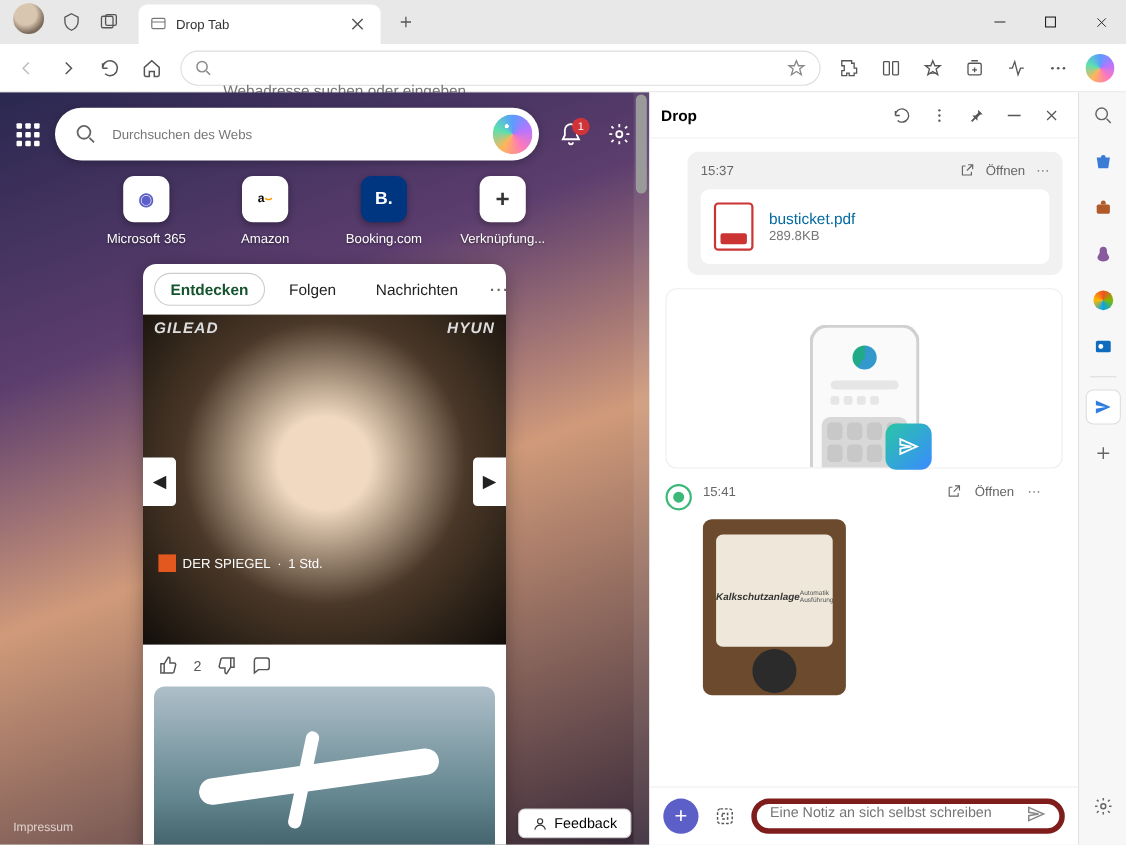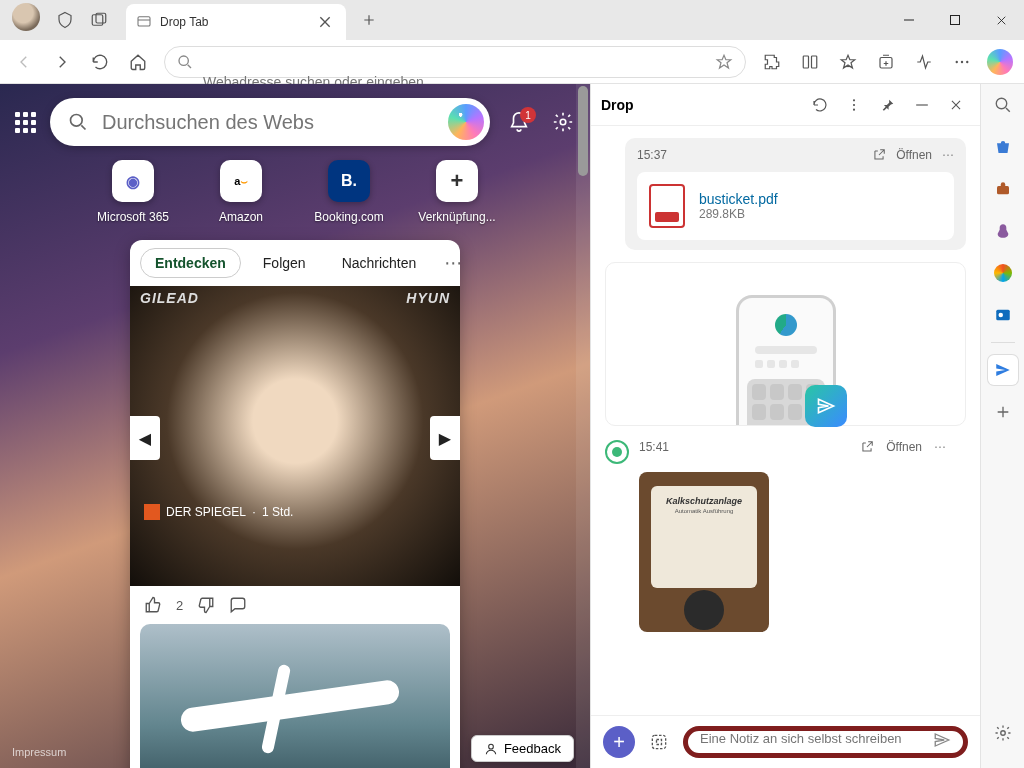--- a/index.html
+++ b/index.html
@@ -29,21 +29,21 @@
 
 .main { position:absolute; top:84px; left:0; right:0; bottom:0; display:flex; }
 
 
 .ntp { width: 590px; position:relative; background: linear-gradient(160deg, #2a2850 0%, #5c3d6e 30%, #d09a7a 55%, #3a2a3a 100%); overflow:hidden; padding-top:4px;}
 .ntp-top { display:flex; align-items:center; padding: 10px 12px 6px 12px; gap:12px;}
 .waffle { width:26px; height:26px; display:grid; grid-template-columns:repeat(3,5px); grid-template-rows:repeat(3,5px); gap:3px; align-content:center; justify-content:center;}
 .waffle span{ background:#fff; border-radius:1px;}
 .searchpill { flex:1; height:48px; background:#fff; border-radius:28px; display:flex; align-items:center; padding:0 6px 0 18px; gap:14px; box-shadow:0 2px 8px rgba(0,0,0,0.25);}
 .searchpill svg{ width:20px; height:20px; color:#666;}
-.searchpill input{ border:none; outline:none; flex:1; font-size:20px; color:#555; }
+.searchpill input{ border:none; outline:none; flex:1; font-size:12px; color:#555; }
 .copilot-mini{ width:36px; height:36px; border-radius:50%; background: radial-gradient(circle at 35% 30%, #fff 5%, transparent 6%), conic-gradient(#5a9cff,#b874ff,#ff7ab8,#ffb55a,#5be0b0,#5a9cff); display:flex; align-items:center; justify-content:center;}
 .bell-wrap{ position:relative; width:34px; display:flex; justify-content:center;}
 .bell-wrap svg{ width:22px; height:22px; color:#fff;}
 .badge{ position:absolute; top:-4px; right:0; background:#d13438; color:#fff; font-size:10px; width:16px; height:16px; border-radius:50%; display:flex; align-items:center; justify-content:center;}
 .gearw{ width:30px; display:flex; justify-content:center;}
 .gearw svg{ width:22px; height:22px; color:#fff;}
 
 .quicklinks{ display:flex; gap:28px; padding: 8px 0 10px 0; justify-content:center;}
 .ql{ display:flex; flex-direction:column; align-items:center; gap:8px; width:80px;}
 .ql-tile{ width:42px; height:42px; background:#fff; border-radius:10px; display:flex; align-items:center; justify-content:center; font-weight:bold; box-shadow:0 2px 6px rgba(0,0,0,0.3);}
@@ -97,21 +97,21 @@
 .phone .grid{ position:absolute; bottom:0; left:8px; right:8px; height:46px; background:#d8d8d8; border-radius:8px 8px 0 0; display:grid; grid-template-columns:repeat(4,1fr); grid-template-rows:repeat(2,1fr); gap:4px; padding:5px;}
 .phone .grid span{ background:#c8c8c8; border-radius:4px;}
 .sendbig{ position:absolute; right:-14px; bottom:-2px; width:42px; height:42px; border-radius:10px; background:linear-gradient(135deg,#29c6a5,#3a8bff); display:flex; align-items:center; justify-content:center; color:#fff;}
 
 .msg-out{ margin:0 24px 12px 4px;}
 .msg-out .row{ display:flex; align-items:flex-start; gap:10px;}
 .ava2{ width:24px; height:24px; border-radius:50%; border:2px solid #3cb878; display:flex; align-items:center; justify-content:center;}
 .ava2::after{content:""; width:10px; height:10px; border-radius:50%; background:#3cb878;}
 .out-meta{ display:flex; align-items:center; gap:12px; font-size:12px; color:#666; }
 .out-img{ margin:8px 0 0 34px; width:130px; height:160px; border-radius:8px; background:#6b4a2e; position:relative; overflow:hidden;}
-.out-img .plate{ position:absolute; top:14px; left:12px; right:12px; bottom:44px; background:#efe8da; border-radius:6px; display:flex; flex-direction:column; align-items:center; justify-content:flex-start; padding-top:10px;}
+.out-img .plate{ position:absolute; top:14px; left:12px; right:12px; bottom:44px; background:#efe8da; border-radius:6px; display:flex; flex-direction:row; align-items:center; justify-content:flex-start; padding-top:10px;}
 .out-img .plate .h{ font-size:9px; font-weight:700; font-style:italic; color:#333;}
 .out-img .plate .s{ font-size:6px; color:#555; margin-top:2px;}
 .out-img .ball{ position:absolute; bottom:2px; left:50%; transform:translateX(-50%); width:40px; height:40px; background:#2b2b2b; border-radius:50%;}
 
 .drop-input{ display:flex; align-items:center; gap:10px; padding:10px 12px; border-top:1px solid #eee;}
 .plusbtn{ width:32px; height:32px; border-radius:50%; background:#5b5fc7; color:#fff; display:flex; align-items:center; justify-content:center; font-size:20px;}
 .pastebtn{ width:28px; height:28px; display:flex; align-items:center; justify-content:center; color:#555;}
 .note-in{ flex:1; height:32px; border:5px solid #7f1d1d; border-radius:20px; display:flex; align-items:flex-start; padding:0 12px; gap:8px;}
 .note-in input{ border:none; outline:none; flex:1; font-size:13px;}
 .note-in svg{ color:#888; width:18px; height:18px;}

